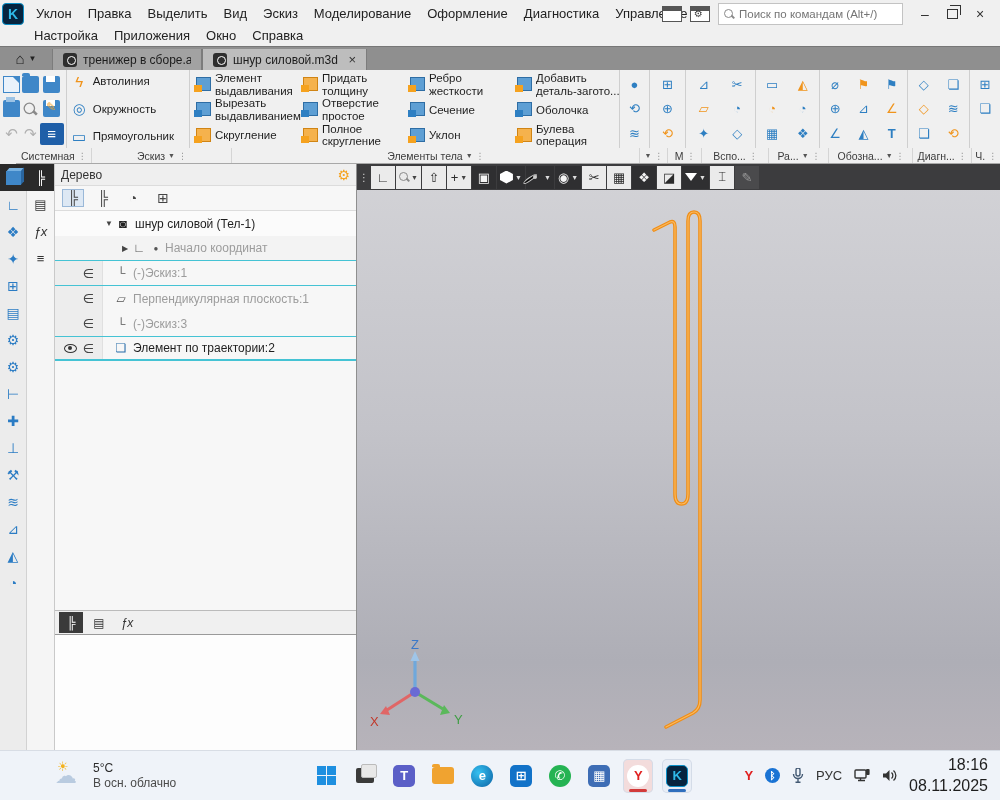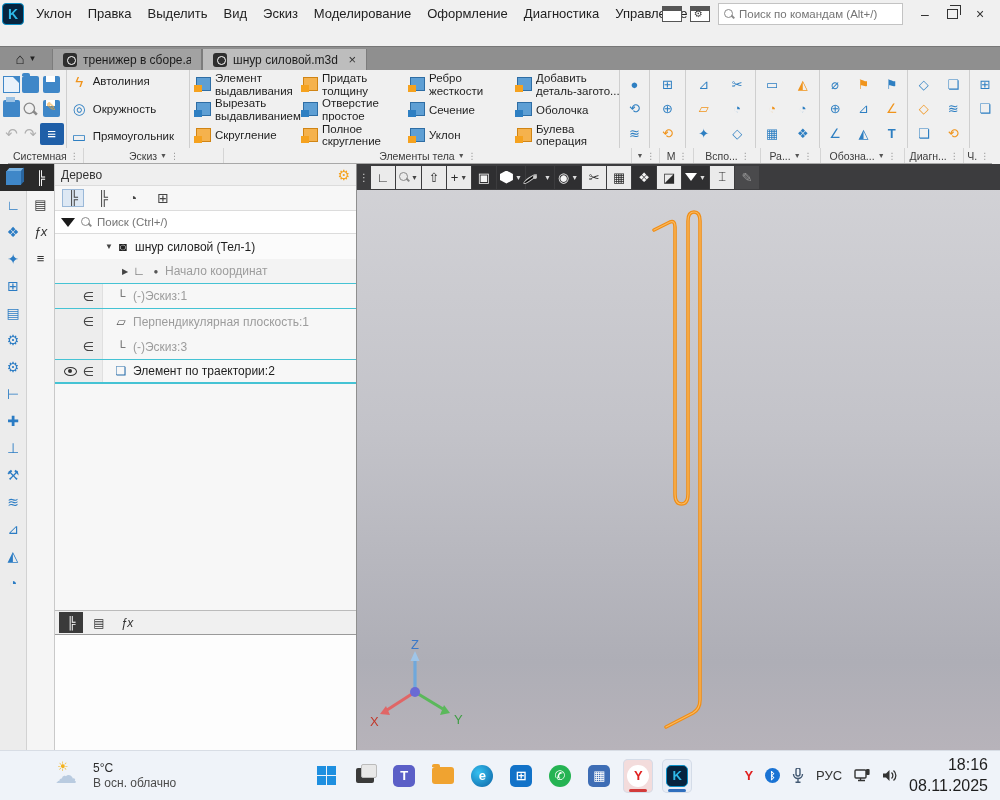--- a/index.html
+++ b/index.html
@@ -65,21 +65,21 @@
   .bico { width:16px; height:15px; position:relative; flex:none; }
   .bico::before { content:""; position:absolute; left:2px; top:0; width:13px; height:12px; background:#5e9fd4; border:1px solid #2e6da4; }
   .bico::after { content:""; position:absolute; left:0; bottom:0; width:8px; height:7px; background:#f5a21f; }
   .bico.b2::after { background:#2e7fc2; }
   .bico.o1::before { background:#f5b24d; border-color:#d08414; }
   .ricons { display:flex; flex:1; }
   .rgroup { border-right:1px solid #cfcfcf; display:grid; grid-template-rows:repeat(3,1fr); grid-auto-flow:column; align-items:center; justify-items:center; padding:2px 1px; }
   .rgroup .sico { font-size:13px; width:15px; height:15px; }
 
   
-  .riblabels { position:absolute; left:8px; top:148px; width:984px; height:16px; background:#f0f0f0; border-bottom:1px solid #a8a8a8; display:flex; font-size:10.5px; color:#3c3c3c; align-items:center; }
+  .riblabels { position:absolute; left:16px; top:148px; width:984px; height:16px; background:#f0f0f0; border-bottom:1px solid #a8a8a8; display:flex; font-size:10.5px; color:#3c3c3c; align-items:center; }
   .rl { display:flex; align-items:center; justify-content:center; gap:3px; height:100%; border-right:1px solid #d5d5d5; }
   .rl .dd { font-size:7px; color:#555; }
   .rl .grip { color:#9a9a9a; font-size:9px; letter-spacing:-1px; }
 
   
   .main { position:absolute; left:0; top:164px; width:1000px; height:586px; display:flex; }
   .dock1 { width:27px; background:#ececec; border-right:1px solid #d2d2d2; display:flex; flex-direction:column; align-items:center; padding-top:0; }
   .dockbtn { width:27px; height:27px; display:flex; align-items:center; justify-content:center; font-size:14px; color:#2b7cc4; }
   .dockbtn.active { background:#2a2a2a; }
   .cubeico { width:15px; height:14px; background:#3f87c8; position:relative; }
@@ -166,20 +166,26 @@
       <span class="menuitem">Уклон</span>
       <span class="menuitem">Правка</span>
       <span class="menuitem">Выделить</span>
       <span class="menuitem">Вид</span>
       <span class="menuitem">Эскиз</span>
       <span class="menuitem">Моделирование</span>
       <span class="menuitem">Оформление</span>
       <span class="menuitem">Диагностика</span>
       <span class="menuitem">Управление</span>
     </div>
+    <div class="menurow2">
+      <span class="menuitem">Настройка</span>
+      <span class="menuitem">Приложения</span>
+      <span class="menuitem">Окно</span>
+      <span class="menuitem">Справка</span>
+    </div>
     <div class="titlebar-right">
       <span class="winico"></span>
       <span class="winico gear"></span>
       <div class="cmdsearch">
         <span class="mag"></span>
         <input placeholder="Поиск по командам (Alt+/)" style="">
       </div>
       <span class="ctlbtn">–</span>
       <span class="winrest"></span>
       <span class="ctlbtn">×</span>
@@ -429,25 +435,20 @@
     <div class="treepanel">
       <div class="treehead">
         <span>Дерево</span>
         <span class="gearbtn">⚙</span>
       </div>
       <div class="treetools">
         <span class="ttb active">╠</span>
         <span class="ttb">╠</span>
         <span class="ttb">◔</span>
         <span class="ttb">⊞</span>
-      </div>
-      <div class="treesearch">
-        <span class="funnel"></span>
-        <span class="mag"></span>
-        <input placeholder="Поиск (Ctrl+/)" style="">
       </div>
 
       <div class="trow" style="background:#fbfbfb">
         <span class="tgutter" style="background:transparent; border-right:0"></span>
         <span class="texp">▼</span>
         <span class="tico" style="color:#222; font-size:13px">◙</span>
         <span class="tlabel">шнур силовой (Тел-1)</span>
       </div>
 
       <div class="trow cyan-b" style="background:#f3f3f3">

